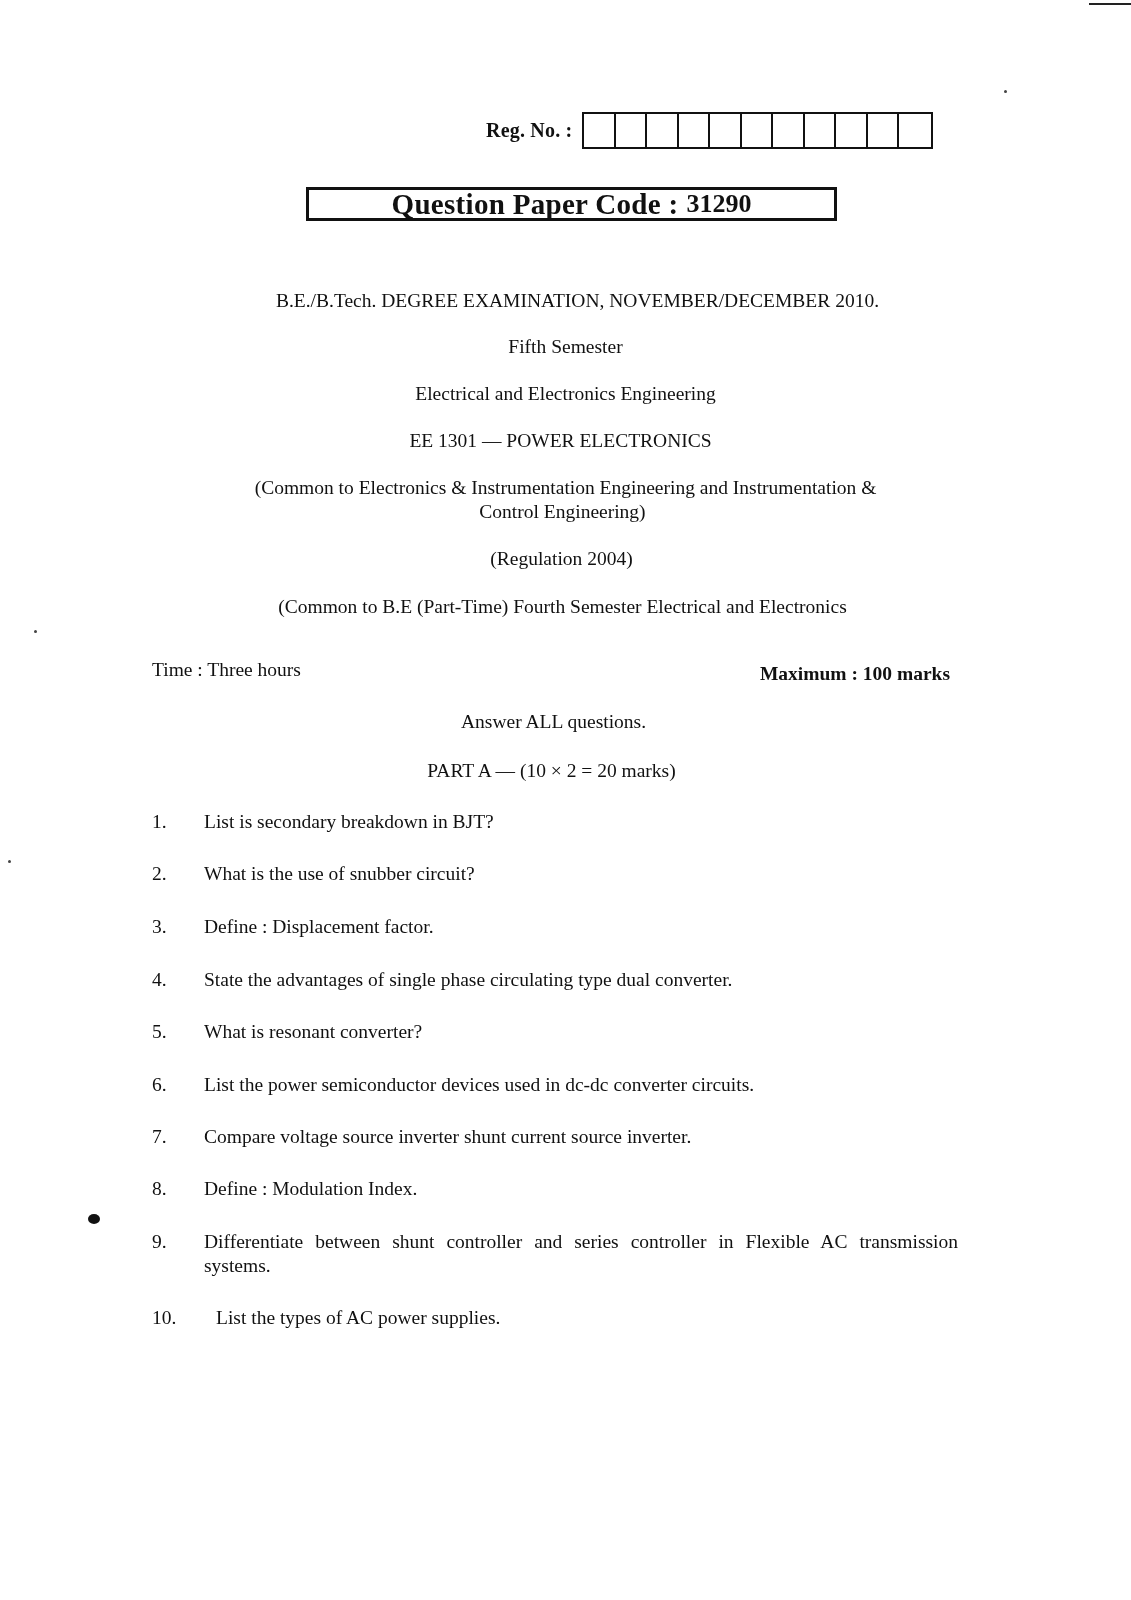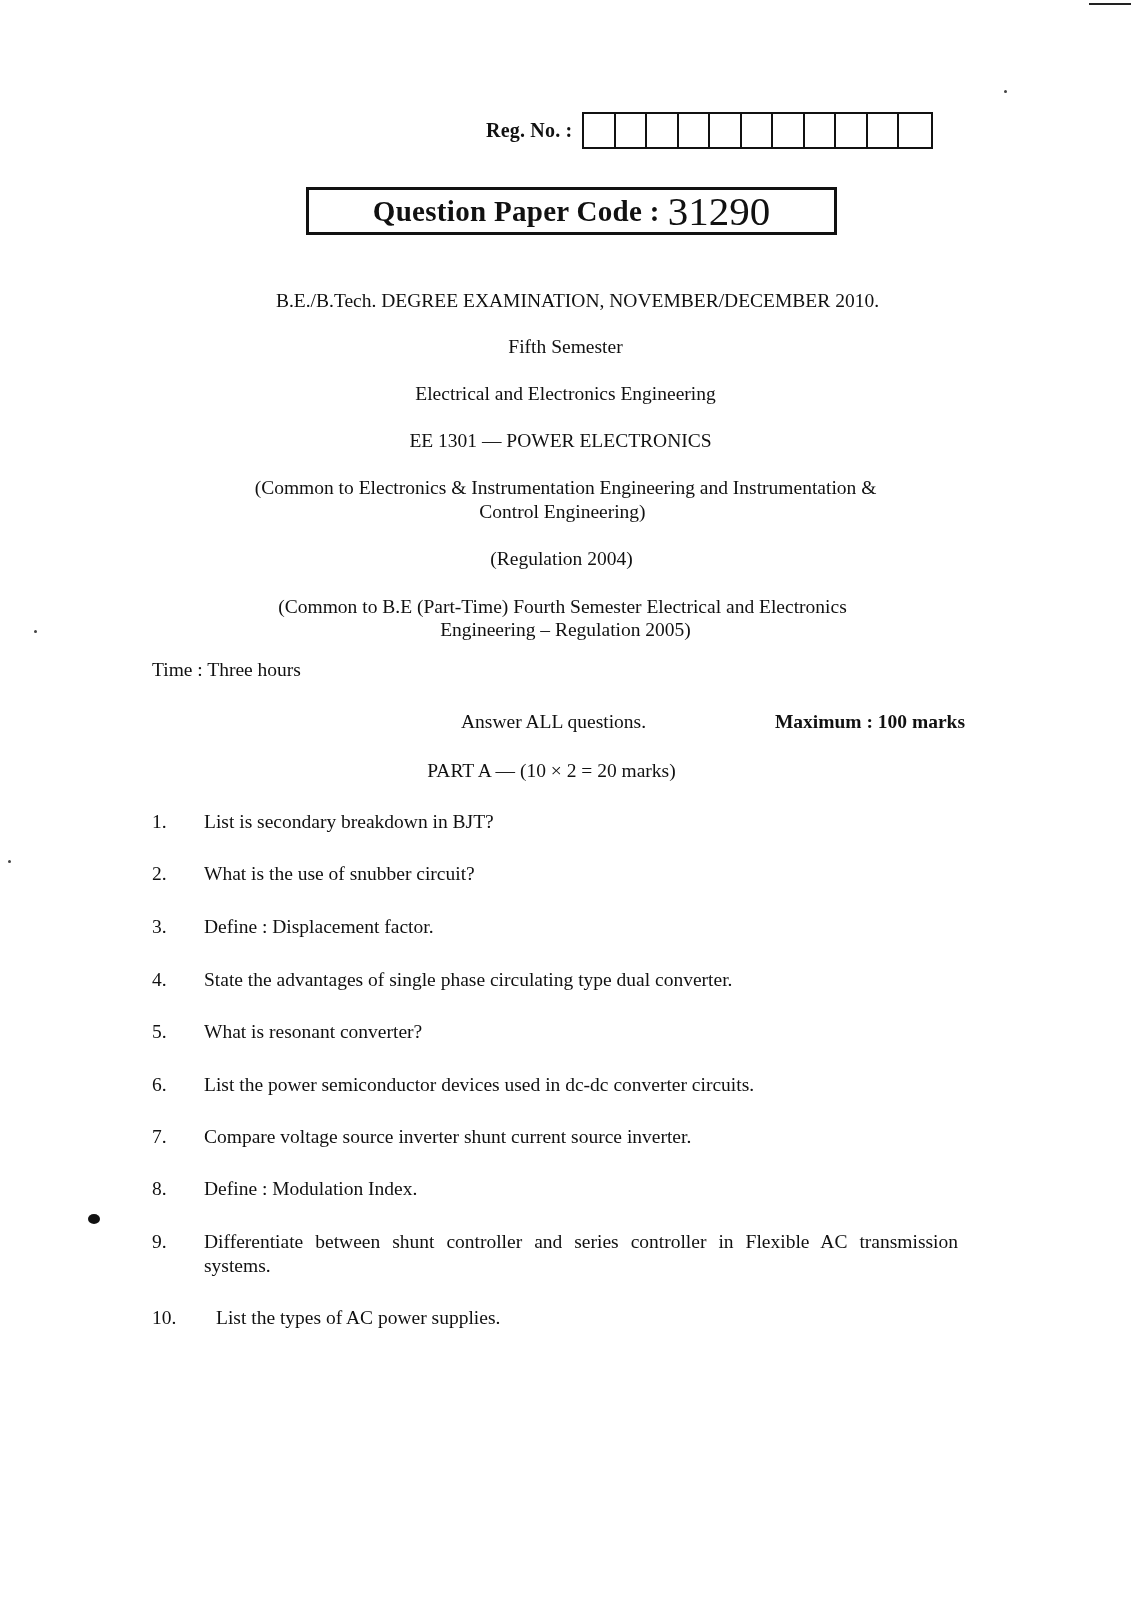--- a/index.html
+++ b/index.html
@@ -47,56 +47,55 @@
       width: 31.5px;
       height: 33px;
       border-right: 2px solid #111;
       box-sizing: border-box;
     }
     .reg-cell:last-child { border-right: none; }
 
     .qpc-box {
       position: absolute;
       left: 306px; top: 187px;
-      width: 531px; height: 48px;
+      width: 531px; height: 34px;
       border: 3px solid #111;
       box-sizing: border-box;
       display: flex;
       align-items: center;
       justify-content: center;
     }
     .qpc-label {
       font-weight: bold;
       font-size: 29px;
       letter-spacing: 0.3px;
     }
     .qpc-code {
-      font-weight: normal;
-      font-size: 41px;
+      font-weight: bold;
+      font-size: 26px;
       margin-left: 8px;
     }
 
     .center-line {
       position: absolute;
       left: 0; width: 1131px;
       text-align: center;
       font-size: 19.5px;
       line-height: 24px;
     }
     .line-left {
       position: absolute;
       left: 152px;
       font-size: 19.5px;
     }
     .line-right {
       position: absolute;
-      right: 166px;
-      font-size: 19.5px;
-      font-weight: bold;
-      margin-top: 48px;
+      right: 181px;
+      font-size: 19.5px;
+      font-weight: bold;
     }
     .question {
       position: absolute;
       left: 152px;
       width: 806px;
       font-size: 19.5px;
       line-height: 24px;
       display: flex;
     }
     .q-num {
@@ -151,21 +150,20 @@
   </div>
 
   <div class="center-line" style="top:289px; left:12px;">B.E./B.Tech. DEGREE EXAMINATION, NOVEMBER/DECEMBER 2010.</div>
   <div class="center-line" style="top:382px;">Electrical and Electronics Engineering</div>
   <div class="center-line" style="top:335px;">Fifth Semester</div>
   <div class="center-line" style="top:429px; left:-5px;">EE 1301 — POWER ELECTRONICS</div>
   <div class="center-line" style="top:476px;">(Common to Electronics &amp; Instrumentation Engineering and Instrumentation &amp;</div>
   <div class="center-line" style="top:500px; left:-3px;">Control Engineering)</div>
   <div class="center-line" style="top:547px; left:-4px;">(Regulation 2004)</div>
   <div class="center-line" style="top:595px; left:-3px;">(Common to B.E (Part-Time) Fourth Semester Electrical and Electronics</div>
-  <div class="center-line" style="top:618px;">Engineering – Regulation 2005)</div>
 
   <div class="line-left" style="top:659px;">Time : Three hours</div>
   <div class="line-right" style="top:663px;">Maximum : 100 marks</div>
 
   <div class="center-line" style="top:710px; left:-12px;">Answer ALL questions.</div>
   <div class="center-line" style="top:759px; left:-14px;">PART A — (10 × 2 = 20 marks)</div>
 
   <div class="question" style="top:810px;">
     <span class="q-num">1.</span>
     <span class="q-text">List is secondary breakdown in BJT?</span>

